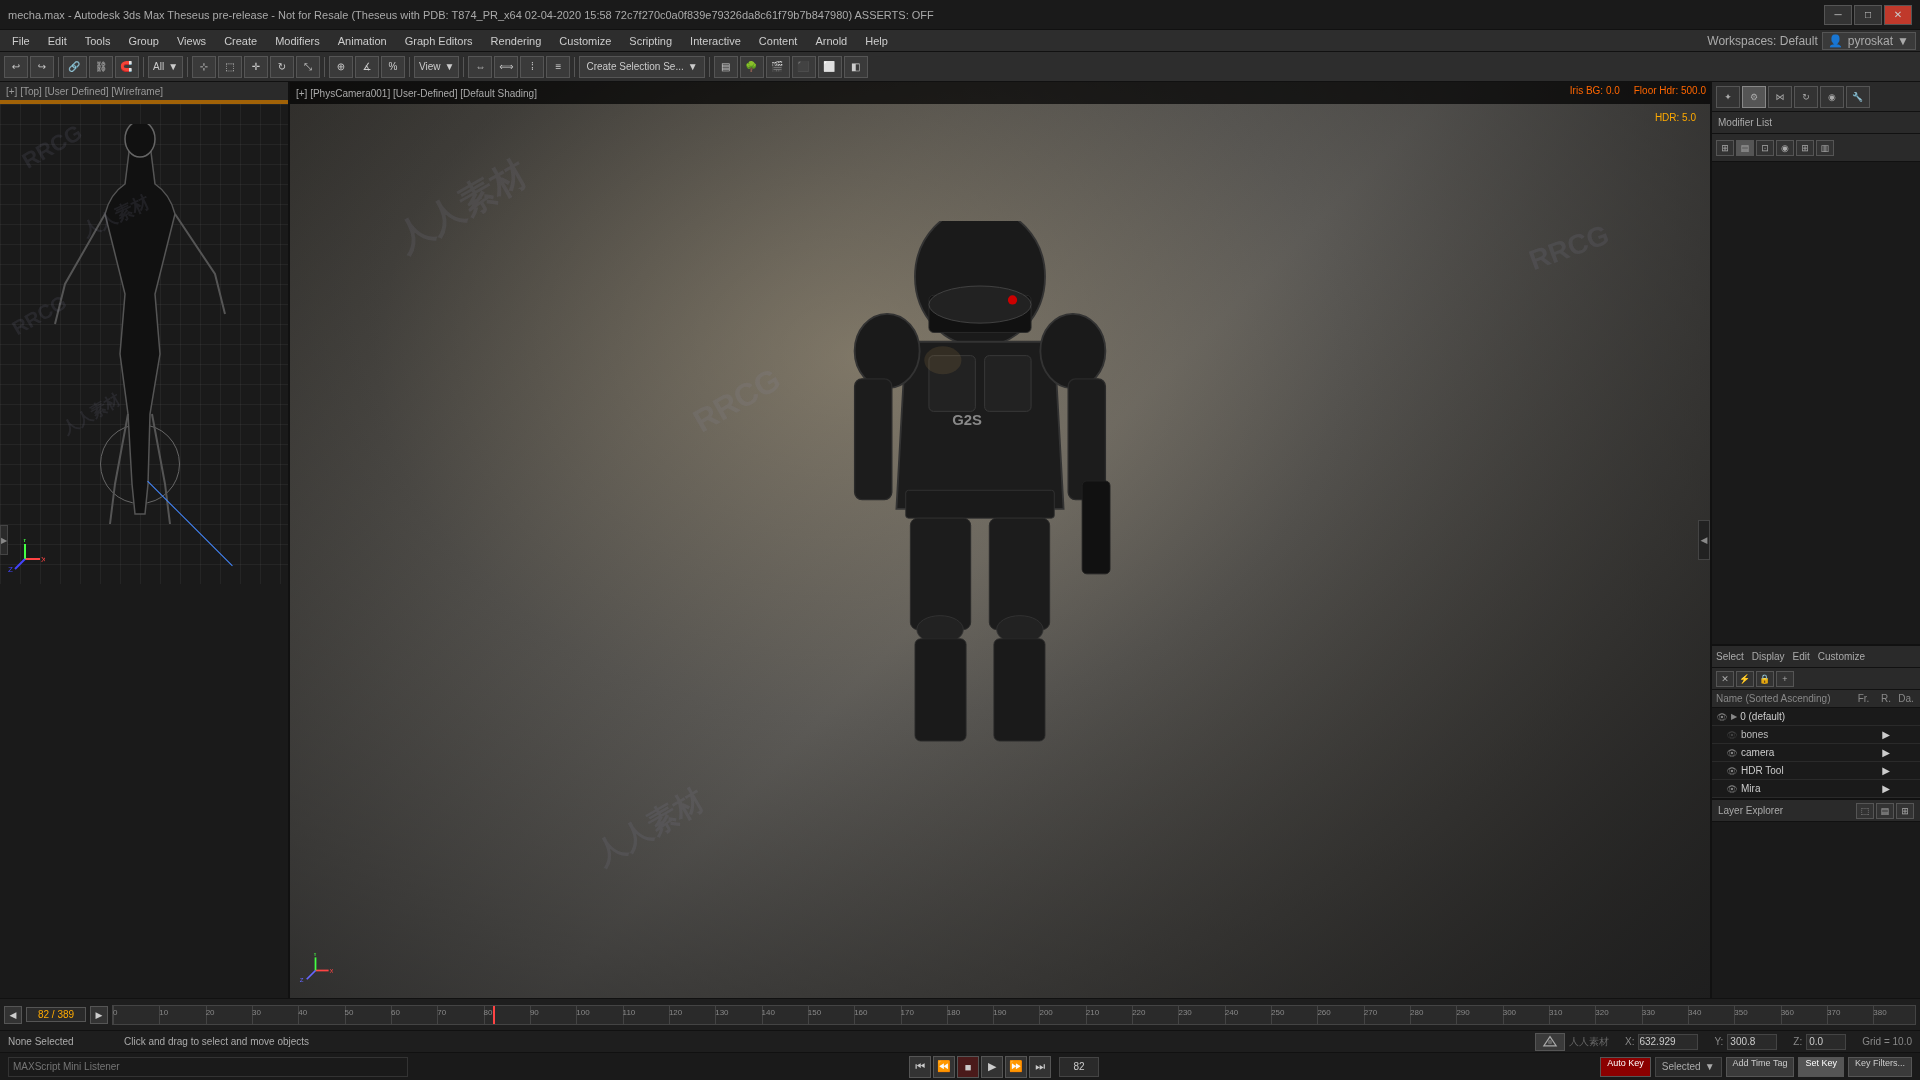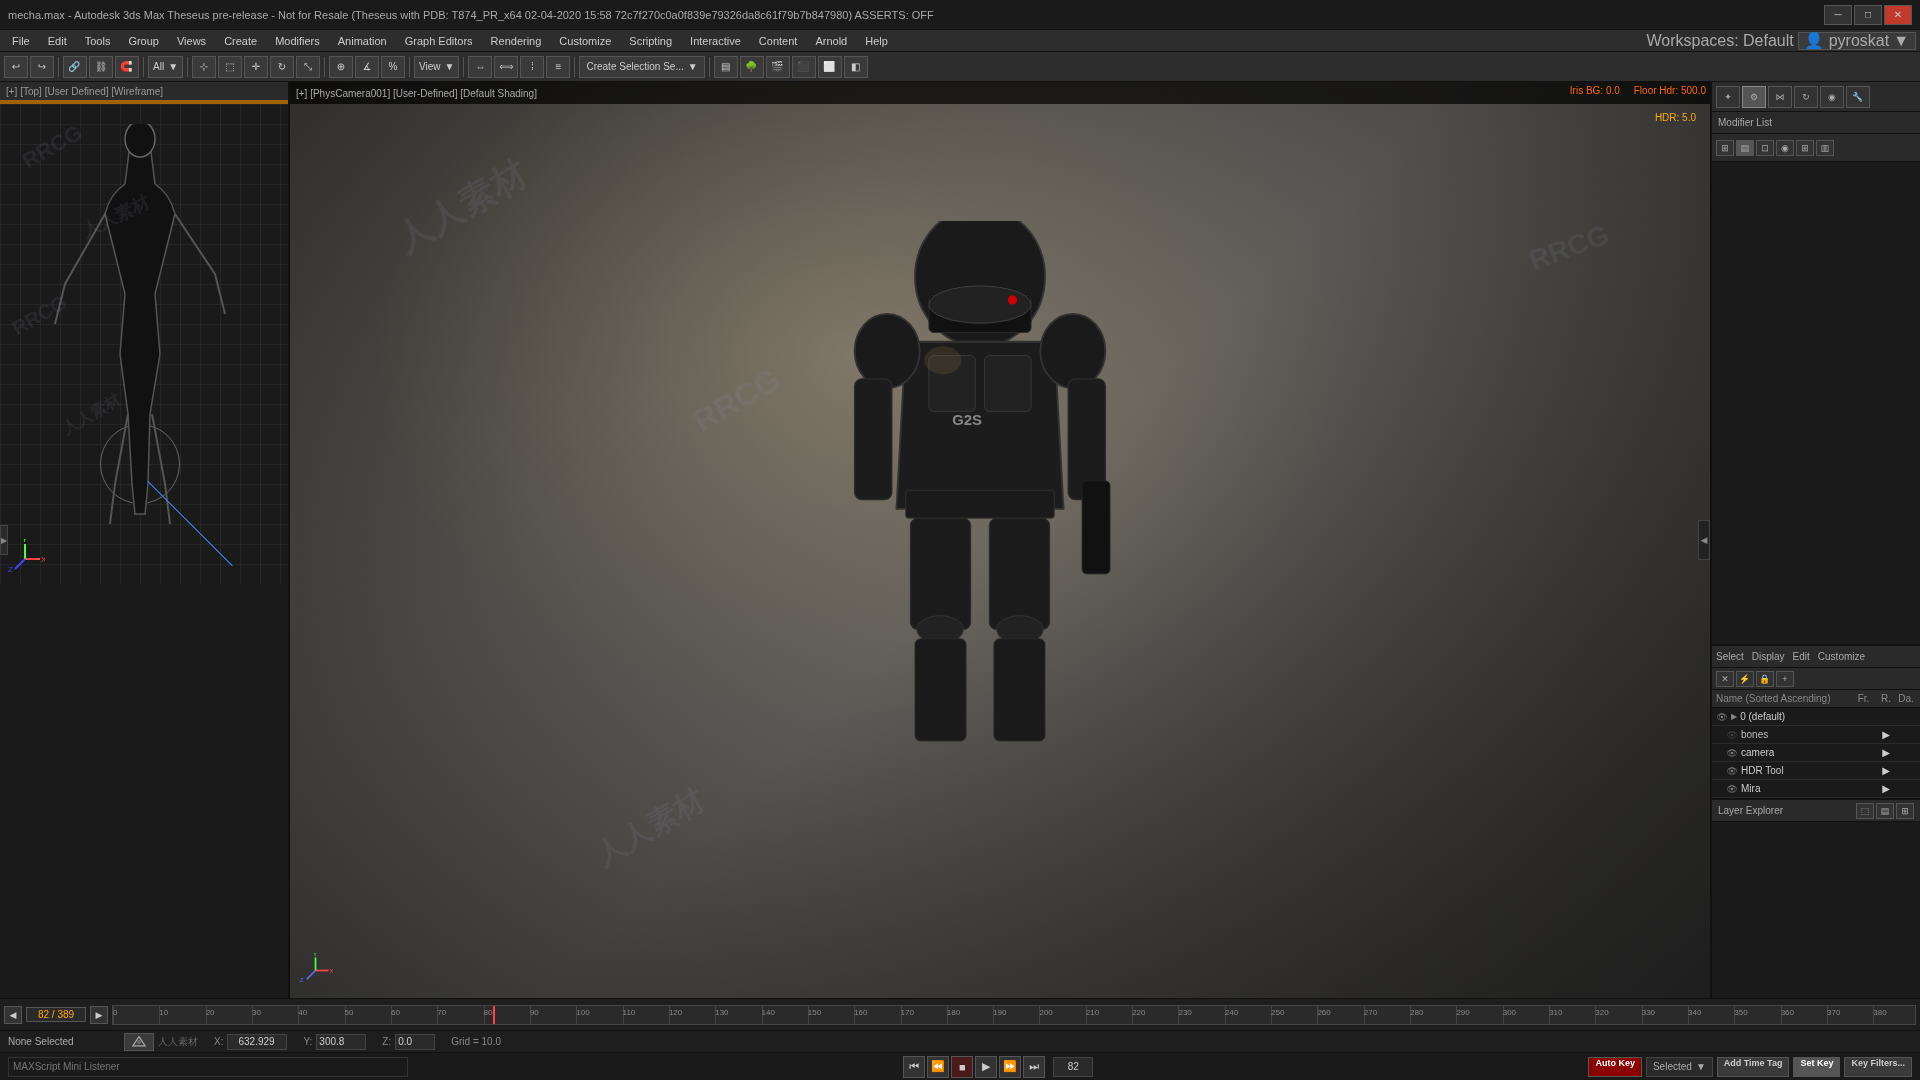--- a/index.html
+++ b/index.html
@@ -326,21 +326,21 @@
       position: absolute;
       bottom: 8px; left: 8px;
       width: 40px; height: 40px;
       z-index: 10;
     }
 
     
     #key-controls {
       display: flex; gap: 4px; align-items: center; margin-left: auto;
     }
-    .key-btn { height: 20px; padding: 0 6px; background: #3a3a3a; border: 1px solid #555; color: #ccc; font-size: 9px; cursor: pointer; font-weight: bold; }
+    .key-btn { height: 20px; padding: 0 6px; background: #3a3a3a; border: 1px solid #555; color: #ccc; font-size: 9px; cursor: pointer; }
     .auto-key-btn { background: #8b0000; color: #fff; }
 
     
     #left-bottom {
       position: absolute;
       bottom: 0; left: 0; right: 0;
       height: calc(100% - 502px);
       background: #1a1a1a;
     }
     .circle-gizmo {
@@ -393,21 +393,21 @@
   <div class="menu-item">Animation</div>
   <div class="menu-item">Graph Editors</div>
   <div class="menu-item">Rendering</div>
   <div class="menu-item">Customize</div>
   <div class="menu-item">Scripting</div>
   <div class="menu-item">Interactive</div>
   <div class="menu-item">Content</div>
   <div class="menu-item">Arnold</div>
   <div class="menu-item">Help</div>
   <div style="flex:1"></div>
-  <div style="display:flex;align-items:center;gap:4px;color:#aaa;font-size:16px;">
+  <div style="display:flex;align-items:center;gap:4px;color:#aaa;font-size:12px;">
     <span>Workspaces: Default</span>
     <div style="background:#3a3a3a;border:1px solid #555;padding:0 6px;height:18px;display:flex;align-items:center;gap:4px;cursor:pointer;">
       <span>👤</span>
       <span>pyroskat</span>
       <span>▼</span>
     </div>
   </div>
 </div>
 
 <div id="toolbar">
@@ -775,34 +775,35 @@
       <div class="timeline-tick" style="left: 95.1157%;"></div>
       <div class="timeline-label" style="left: 95.1157%;">370</div>
       <div class="timeline-tick" style="left: 97.6864%;"></div>
       <div class="timeline-label" style="left: 97.6864%;">380</div>
       <div class="timeline-cursor" style="left: 21.0797%;"></div>
     </div>
 </div>
 
 <div id="statusbar">
   <span style="min-width:100px;">None Selected</span>
+  <span style="flex:1;">Click and drag to select and move objects</span>
 
   <div style="display:flex;gap:4px;align-items:center;">
     <div style="width:30px;height:18px;background:#3a3a3a;border:1px solid #555;display:flex;align-items:center;justify-content:center;">
       <svg viewBox="0 0 20 18" width="20" height="14">
         <path d="M10 2 L18 14 L2 14 Z" fill="none" stroke="#aaa" stroke-width="1.5"></path>
         <circle cx="10" cy="9" r="3" fill="#666"></circle>
       </svg>
     </div>
     <span style="color:#666;font-size:10px;">人人素材</span>
   </div>
 
   <div class="status-coord">
     <span class="coord-label">X:</span>
-    <input type="text" style="width: 60px; background: rgb(42, 42, 42); border: 1px solid rgb(68, 68, 68); color: rgb(204, 204, 204); font-size: 10px; padding: 0px 10px; height: 16px;" value="632.929">
+    <input type="text" style="width: 60px; background: rgb(42, 42, 42); border: 1px solid rgb(68, 68, 68); color: rgb(204, 204, 204); font-size: 10px; padding: 0px 0; height: 16px;" value="632.929">
   </div>
   <div class="status-coord">
     <span class="coord-label">Y:</span>
     <input type="text" style="width: 50px; background: rgb(42, 42, 42); border: 1px solid rgb(68, 68, 68); color: rgb(204, 204, 204); font-size: 10px; padding: 0px 2px; height: 16px;" value="300.8">
   </div>
   <div class="status-coord">
     <span class="coord-label">Z:</span>
     <input type="text" style="width: 40px; background: rgb(42, 42, 42); border: 1px solid rgb(68, 68, 68); color: rgb(204, 204, 204); font-size: 10px; padding: 0px 2px; height: 16px;" value="0.0">
   </div>
   <span style="color:#888;">Grid = 10.0</span>

